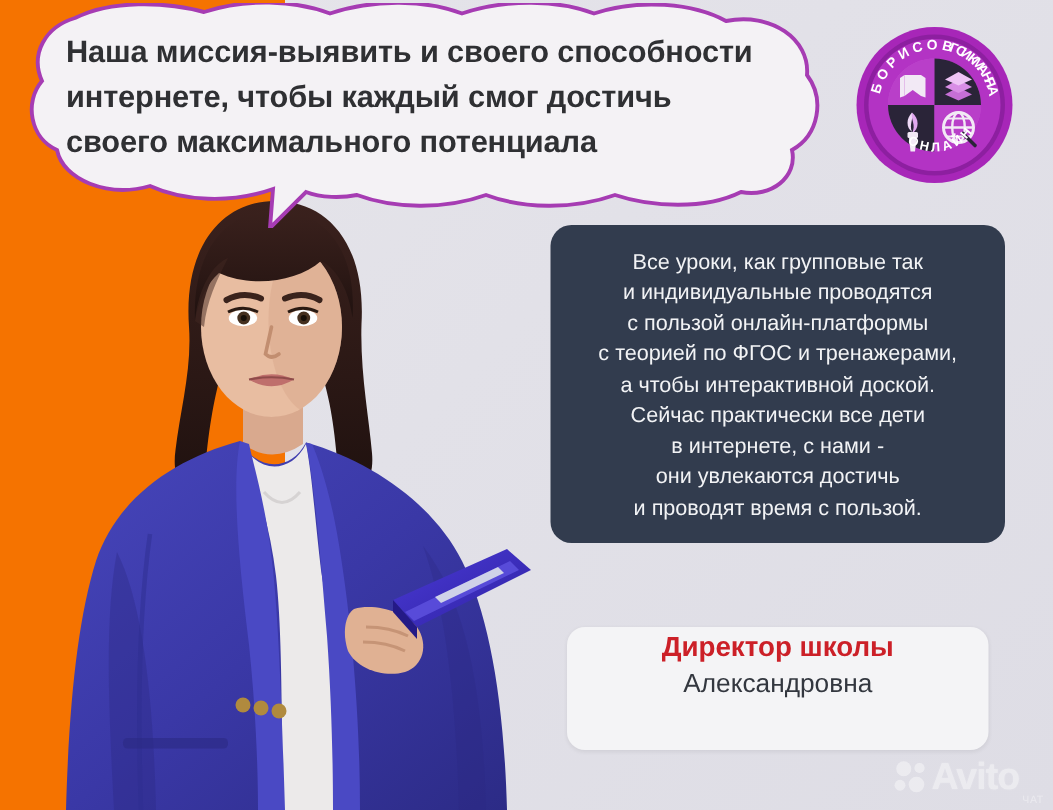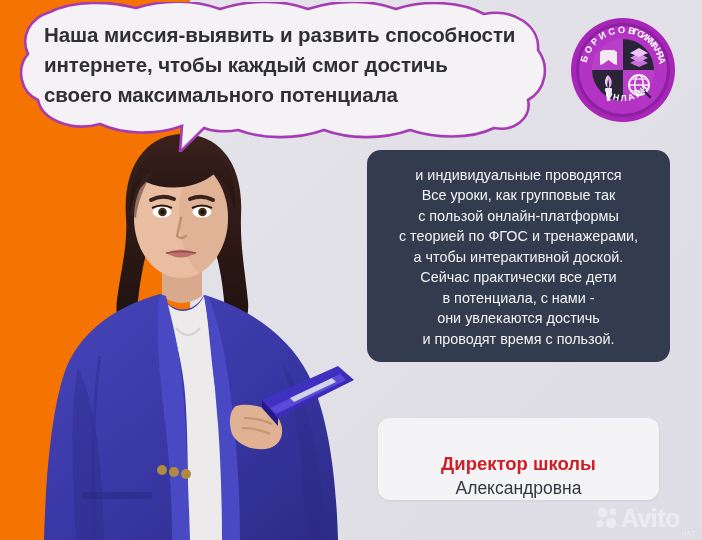--- a/index.html
+++ b/index.html
@@ -106,21 +106,21 @@
     left: 378px;
     top: 418px;
     width: 281px;
     height: 82px;
     background: #f4f4f6;
     border-radius: 12px;
     box-shadow: 0 1px 3px rgba(0,0,0,0.07);
     display: flex;
     flex-direction: column;
     align-items: center;
-    justify-content: flex-end;
+    justify-content: flex-start;
     box-sizing: border-box;
     padding-top: 2px;
   }
   .director-role {
     color: #cc2028;
     font-size: 18.5px;
     font-weight: bold;
     line-height: 1.2;
     margin-bottom: 3px;
   }
@@ -281,21 +281,21 @@
                C368 138 334 137 310 128
                C282 138 248 137 224 128
                C214 130 200 130 190 126
                L166 150 L168 124
                C140 134 108 132 86 122
                C58 130 28 118 24 98
                C6 90 2 66 14 52
                C6 34 16 16 36 10 Z" fill="#f4f2f5" stroke="#a63cb3" stroke-width="2.6"></path>
     </svg>
     <div class="bubble-text">
-      <span>Наша миссия-выявить и развить способности</span>
+      <span>Наша миссия-выявить и своего способности</span>
       <span>интернете, чтобы каждый смог достичь</span>
       <span>своего максимального потенциала</span>
     </div>
   </div>
 
   <div class="logo">
     <svg width="106" height="106" viewBox="0 0 106 106" xmlns="http://www.w3.org/2000/svg">
       <defs>
         <path id="arcTop" d="M 16 53 A 37 37 0 0 1 90 53" fill="none"></path>
         <path id="arcBot" d="M 22 53 A 31 31 0 0 0 84 53" fill="none"></path>
@@ -346,27 +346,27 @@
         <textPath href="#arcTop" startOffset="58%">ГИМНАЗИЯ</textPath>
       </text>
       <text font-family="Liberation Sans, sans-serif" font-size="8.6" font-weight="bold" fill="#ffffff" letter-spacing="2.2">
         <textPath href="#arcBot" startOffset="30%">ОНЛАЙН</textPath>
       </text>
     </svg>
   </div>
 
   <div class="info-panel">
     <div class="info-text">
+      <span>Все уроки, как групповые так</span>
       <span>и индивидуальные проводятся</span>
-      <span>Все уроки, как групповые так</span>
       <span>с пользой онлайн-платформы</span>
       <span>с теорией по ФГОС и тренажерами,</span>
       <span>а чтобы интерактивной доской.</span>
       <span>Сейчас практически все дети</span>
-      <span>в потенциала, с нами -</span>
+      <span>в интернете, с нами -</span>
       <span>они увлекаются достичь</span>
       <span>и проводят время с пользой.</span>
     </div>
   </div>
 
   <div class="director-card">
     <div class="director-role">Директор школы</div>
     <div class="director-name">
       <span>Александровна</span>
     </div>

